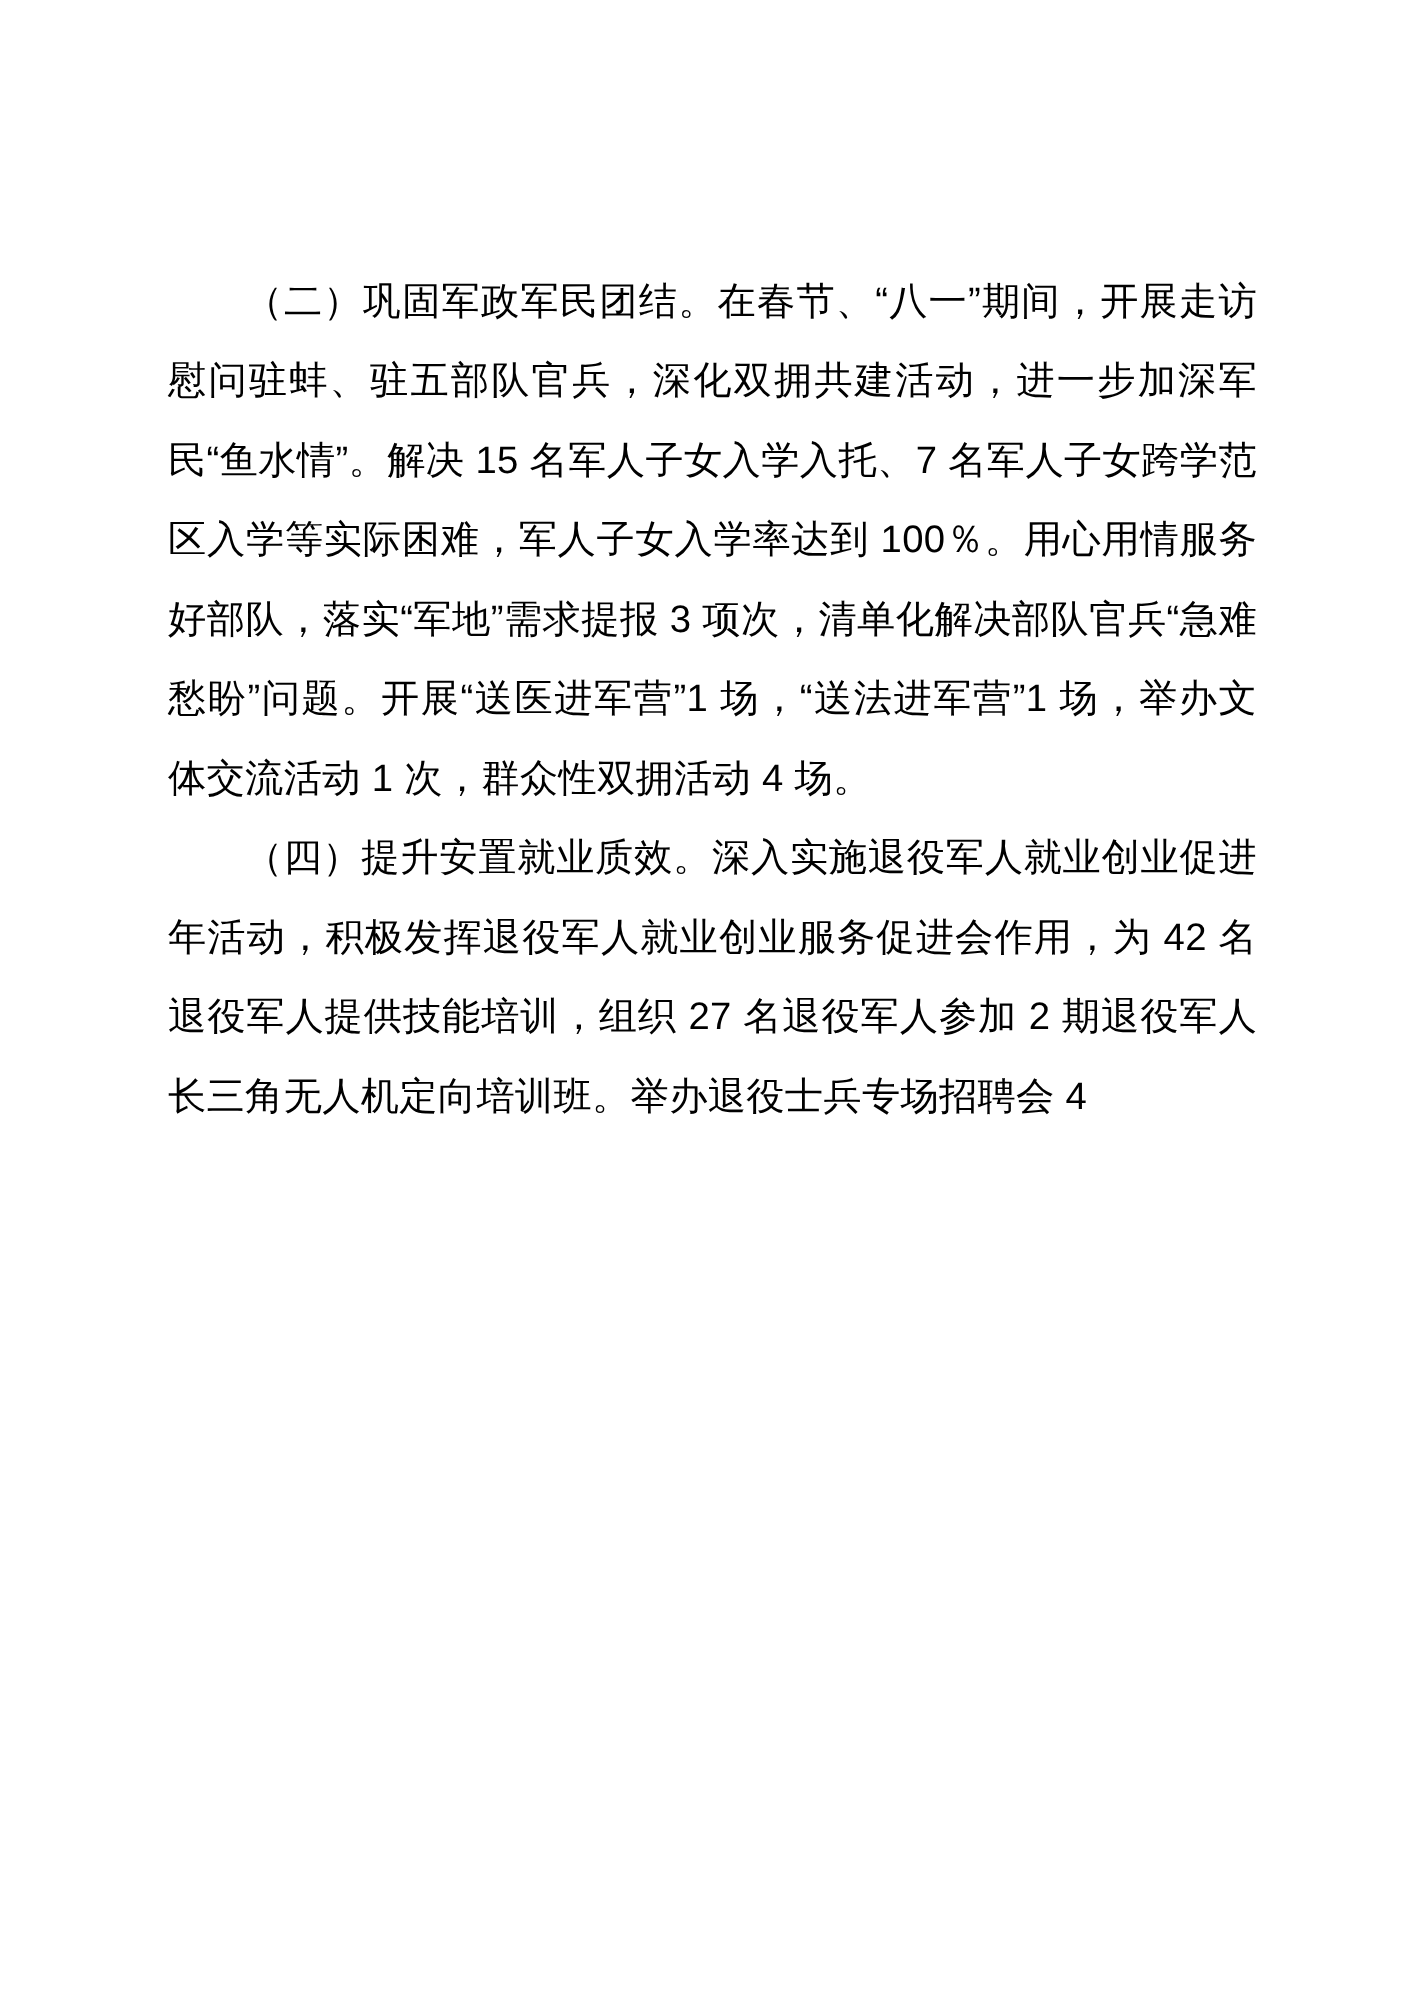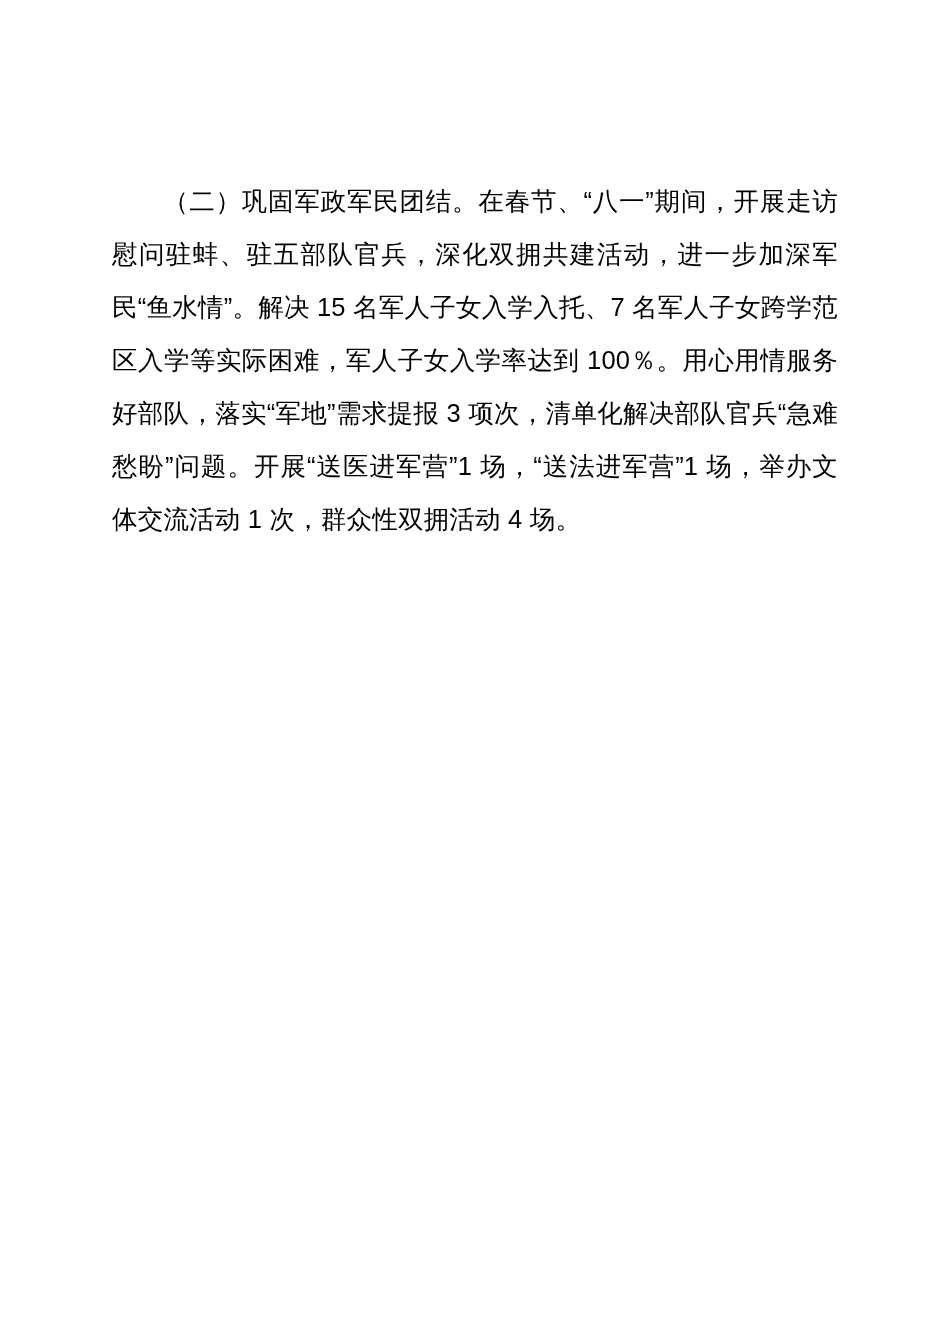--- a/index.html
+++ b/index.html
@@ -33,14 +33,15 @@
   .para + .para {
     margin-top: 0px;
   }
 </style>
 </head>
 <body>
 
 <div class="page">
   <div class="doc-body">
     <p class="para">（二）巩固军政军民团结。在春节、“八一”期间，开展走访慰问驻蚌、驻五部队官兵，深化双拥共建活动，进一步加深军民“鱼水情”。解决 15 名军人子女入学入托、7 名军人子女跨学范区入学等实际困难，军人子女入学率达到 100％。用心用情服务好部队，落实“军地”需求提报 3 项次，清单化解决部队官兵“急难愁盼”问题。开展“送医进军营”1 场，“送法进军营”1 场，举办文体交流活动 1 次，群众性双拥活动 4 场。</p>
+    <p class="para">（四）提升安置就业质效。深入实施退役军人就业创业促进年活动，积极发挥退役军人就业创业服务促进会作用，为 42 名退役军人提供技能培训，组织 27 名退役军人参加 2 期退役军人长三角无人机定向培训班。举办退役士兵专场招聘会 4</p>
   </div>
 </div>
 
 </body></html>

